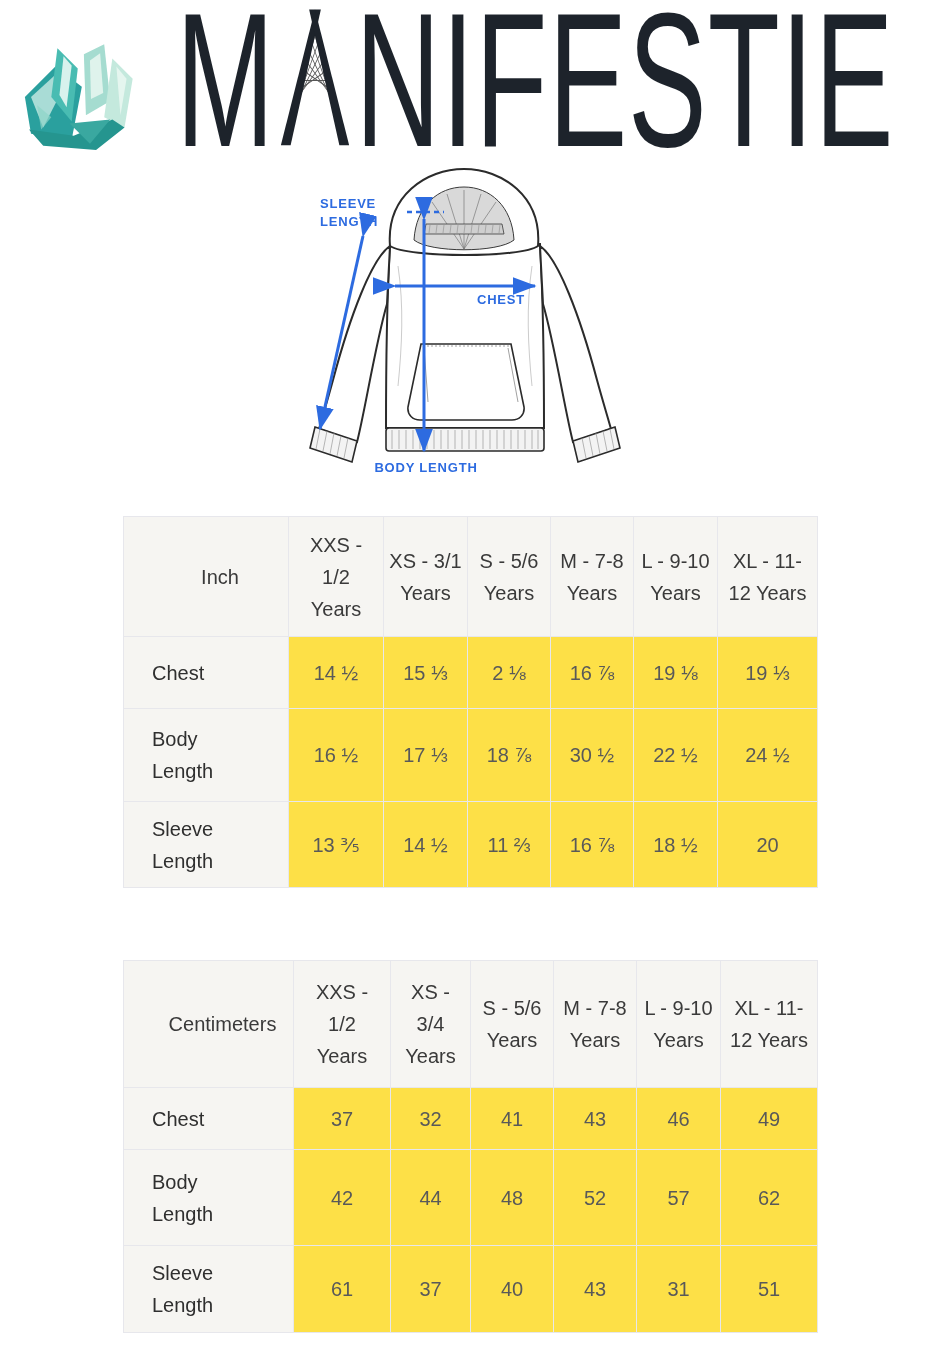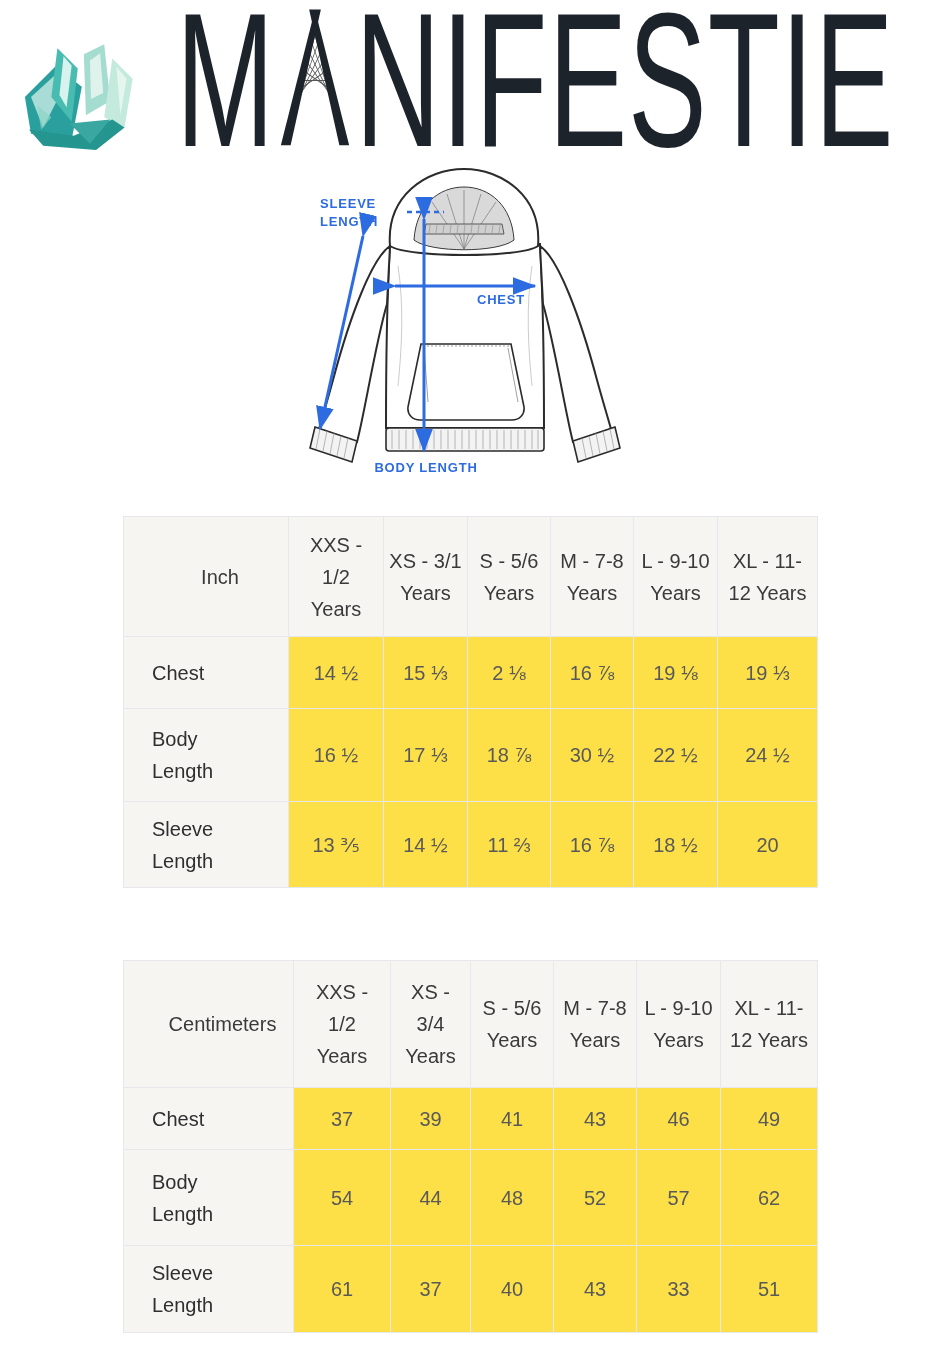--- a/index.html
+++ b/index.html
@@ -338,40 +338,40 @@
       <th>M - 7-8
 Years</th>
       <th>L - 9-10
 Years</th>
       <th>XL - 11-
 12 Years</th>
     </tr>
     <tr class="r-chest">
       <th class="row-label">Chest</th>
       <td class="val">37</td>
-      <td class="val">39</td>
+      <td class="val">32</td>
       <td class="val">41</td>
       <td class="val">43</td>
       <td class="val">46</td>
       <td class="val">49</td>
     </tr>
     <tr class="r-body">
       <th class="row-label">Body
 Length</th>
-      <td class="val">54</td>
+      <td class="val">42</td>
       <td class="val">44</td>
       <td class="val">48</td>
       <td class="val">52</td>
       <td class="val">57</td>
       <td class="val">62</td>
     </tr>
     <tr class="r-sleeve">
       <th class="row-label">Sleeve
 Length</th>
       <td class="val">61</td>
       <td class="val">37</td>
       <td class="val">40</td>
       <td class="val">43</td>
-      <td class="val">33</td>
+      <td class="val">31</td>
       <td class="val">51</td>
     </tr>
   </tbody>
 </table>
 
 </body></html>

